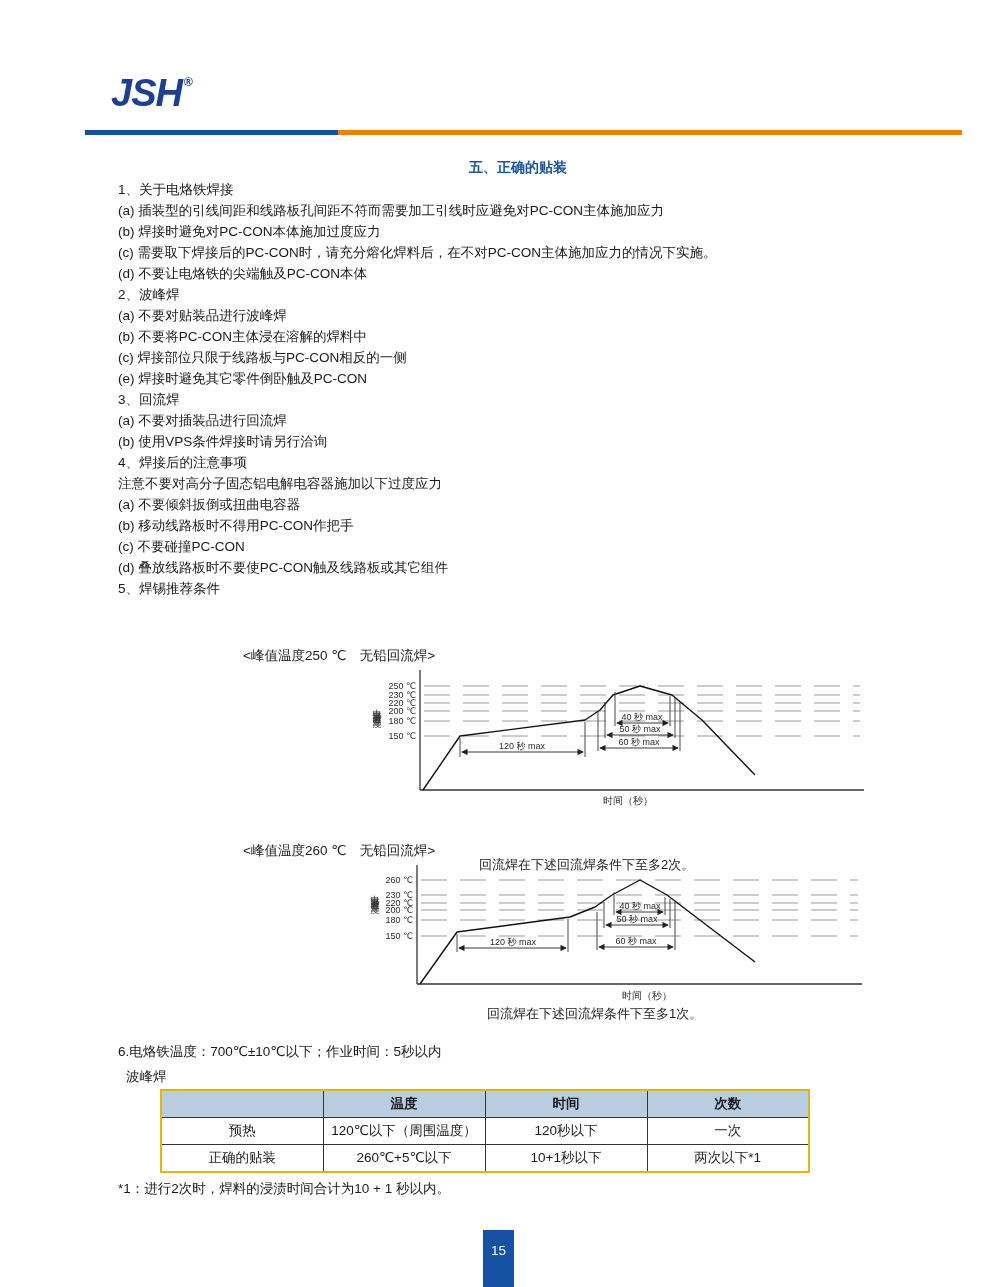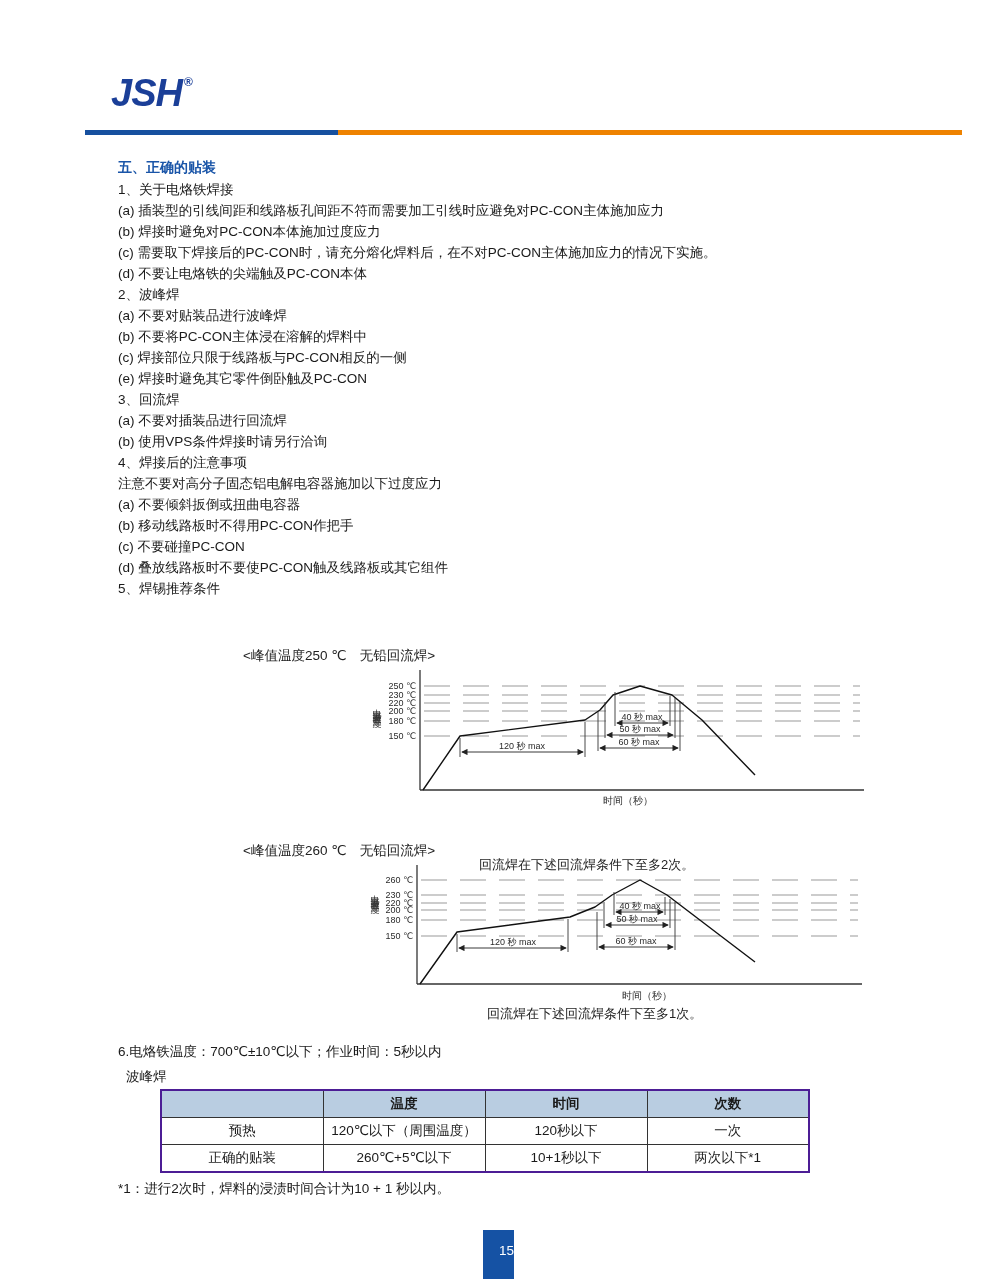--- a/index.html
+++ b/index.html
@@ -13,21 +13,21 @@
   
   .logo { position:absolute; left:98px; top:72px; font-size:38px; font-weight:bold;
           font-style:italic; color:#1b3f98; letter-spacing:-1px;margin-left:13px; }
   .logo .reg { font-size:12px; font-style:normal; vertical-align:20px; margin-left:2px; }
   .rule { position:absolute; left:85px; top:130px; width:877px; height:5px; display:flex; }
   .rule-blue { width:253px; background:#16509f; }
   .rule-orange { flex:1; background:#ee8200; }
 
   
   .content { position:absolute; left:118px; top:156px; width:800px; font-size:13.5px; }
-  .sec-title { margin:0; font-size:14px; line-height:23px; color:#1a55a8; font-weight:bold; }
+  .sec-title { margin:0; font-size:14px; line-height:23px; color:#1a55a8; font-weight:bold;text-align:center; }
   .line { line-height:21px; white-space:nowrap; }
 
   
   .chart-title { position:absolute; font-size:13.5px; color:#222; }
   #ct1 { left:243px; top:647px; }
   #ct2 { left:243px; top:842px; }
   svg.profile { position:absolute; width:500px; height:150px; overflow:visible; }
   #svg1 { left:372px; top:660px; }
   #svg2 { left:370px; top:855px; }
   .ylab { position:absolute; writing-mode:vertical-rl; text-orientation:upright;
@@ -47,28 +47,28 @@
   .curve { stroke:#111; stroke-width:1.4; fill:none; stroke-linejoin:round; }
   .mk    { stroke:#333; stroke-width:0.9; }
   .arr   { stroke:#222; stroke-width:0.9; marker-start:url(#ah); marker-end:url(#ah); }
 
   
   .post-line { position:absolute; left:118px; font-size:13.5px; }
   #p6 { top:1043px; }
   #pwave { top:1068px;margin-left:8px; }
   table.cond { position:absolute; left:160px; top:1089px; width:650px;
                border-collapse:collapse; table-layout:fixed; font-size:13.5px;
-               text-align:center; border:2px solid #4c1d95; }
+               text-align:center; border:2px solid #eab308; }
   .cond th, .cond td { border:1px solid #333; height:26px; padding:0 4px; overflow:hidden; }
   .cond thead th { background:#b9cde1; font-weight:bold; }
   .footnote { position:absolute; left:118px; top:1180px; font-size:13.5px; }
 
   
-  .page-num { position:absolute; left:483px; top:1230px; width:31px; height:49px;
-              background:#1552a4; color:#fff; font-size:13.5px; text-align:right;
+  .page-num { position:absolute; left:483px; top:1230px; width:31px; height:57px;
+              background:#1552a4; color:#fff; font-size:13.5px; text-align:center;
               padding-top:13px; box-sizing:border-box; }
 </style>
 </head>
 <body>
 
 <div class="page">
 
   <div class="logo"><span>JSH</span><span class="reg">®</span></div>
   <div class="rule">
     <div class="rule-blue"></div>

